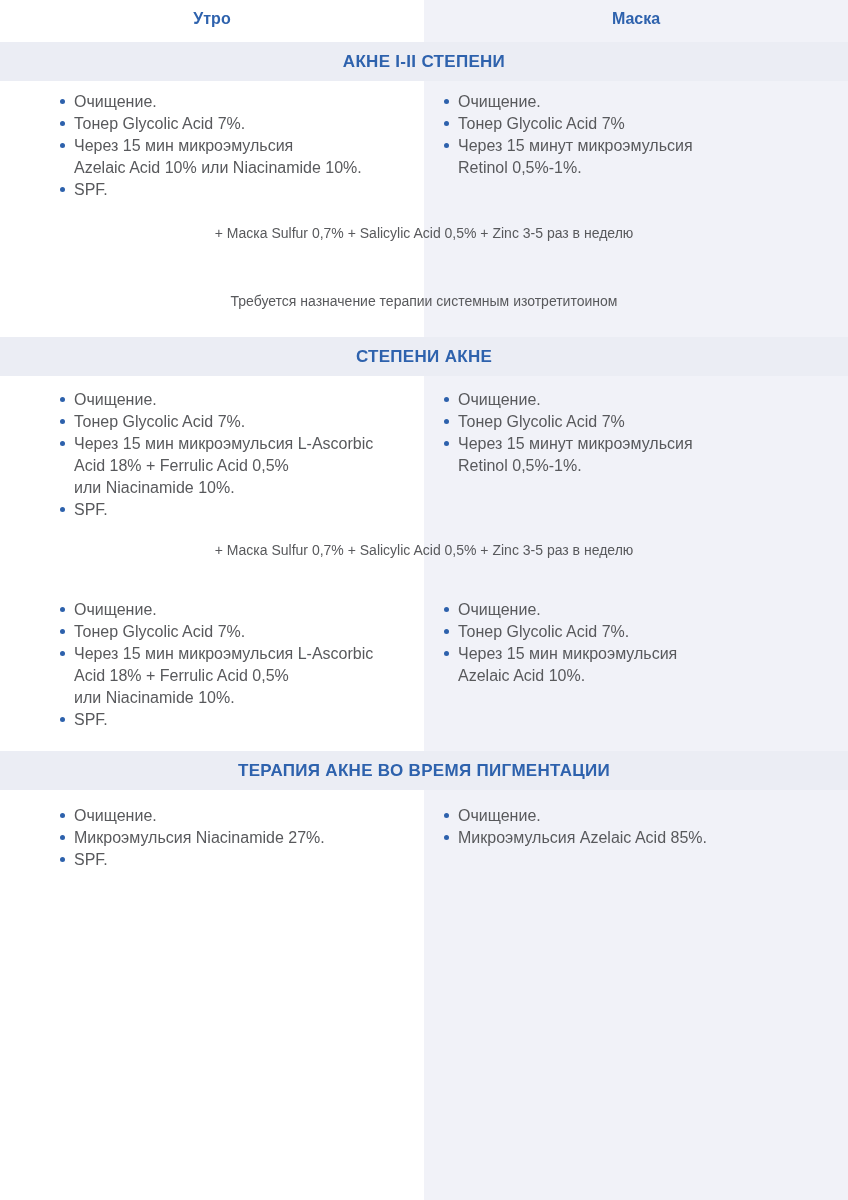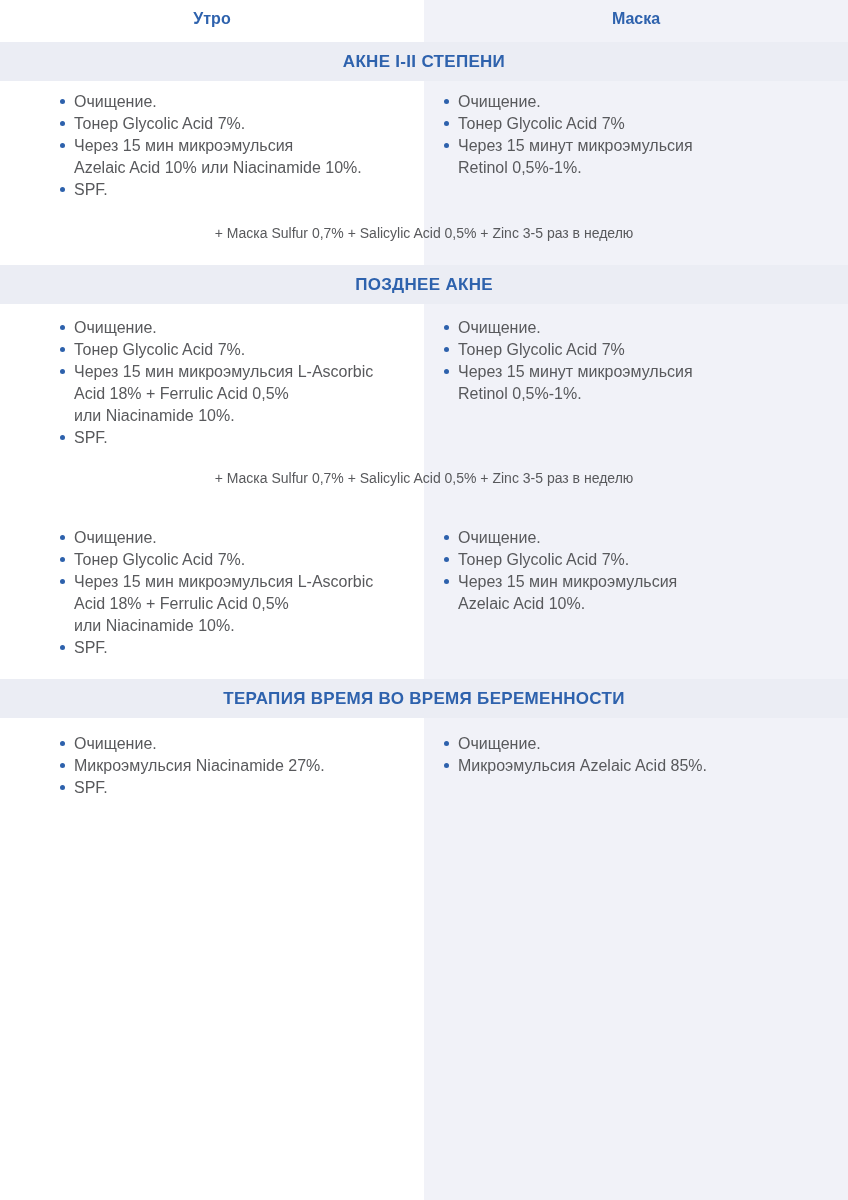--- a/index.html
+++ b/index.html
@@ -88,22 +88,23 @@
       <ul class="items">
         <li class="item">Очищение.</li>
         <li class="item">Тонер Glycolic Acid 7%</li>
         <li class="item">Через 15 минут микроэмульсия
 Retinol 0,5%-1%.</li>
       </ul>
     </div>
   </div>
   <div class="note n1">+ Маска Sulfur 0,7% + Salicylic Acid 0,5% + Zinc 3-5 раз в неделю</div>
 
+  <div class="note n2">Требуется назначение терапии системным изотретитоином</div>
 
-  <div class="band">ПОЗДНЕЕ АКНЕ</div>
+  <div class="band">СТЕПЕНИ АКНЕ</div>
   <div class="content s3">
     <div class="cell morning">
       <ul class="items">
         <li class="item">Очищение.</li>
         <li class="item">Тонер Glycolic Acid 7%.</li>
         <li class="item">Через 15 мин микроэмульсия L-Ascorbic
 Acid 18% + Ferrulic Acid 0,5%
 или Niacinamide 10%.</li>
         <li class="item">SPF.</li>
       </ul>
@@ -133,21 +134,21 @@
     <div class="cell evening">
       <ul class="items">
         <li class="item">Очищение.</li>
         <li class="item">Тонер Glycolic Acid 7%.</li>
         <li class="item">Через 15 мин микроэмульсия
 Azelaic Acid 10%.</li>
       </ul>
     </div>
   </div>
 
-  <div class="band">ТЕРАПИЯ ВРЕМЯ ВО ВРЕМЯ БЕРЕМЕННОСТИ</div>
+  <div class="band">ТЕРАПИЯ АКНЕ ВО ВРЕМЯ ПИГМЕНТАЦИИ</div>
   <div class="content s5">
     <div class="cell morning">
       <ul class="items">
         <li class="item">Очищение.</li>
         <li class="item">Микроэмульсия Niacinamide 27%.</li>
         <li class="item">SPF.</li>
       </ul>
     </div>
     <div class="cell evening">
       <ul class="items">

